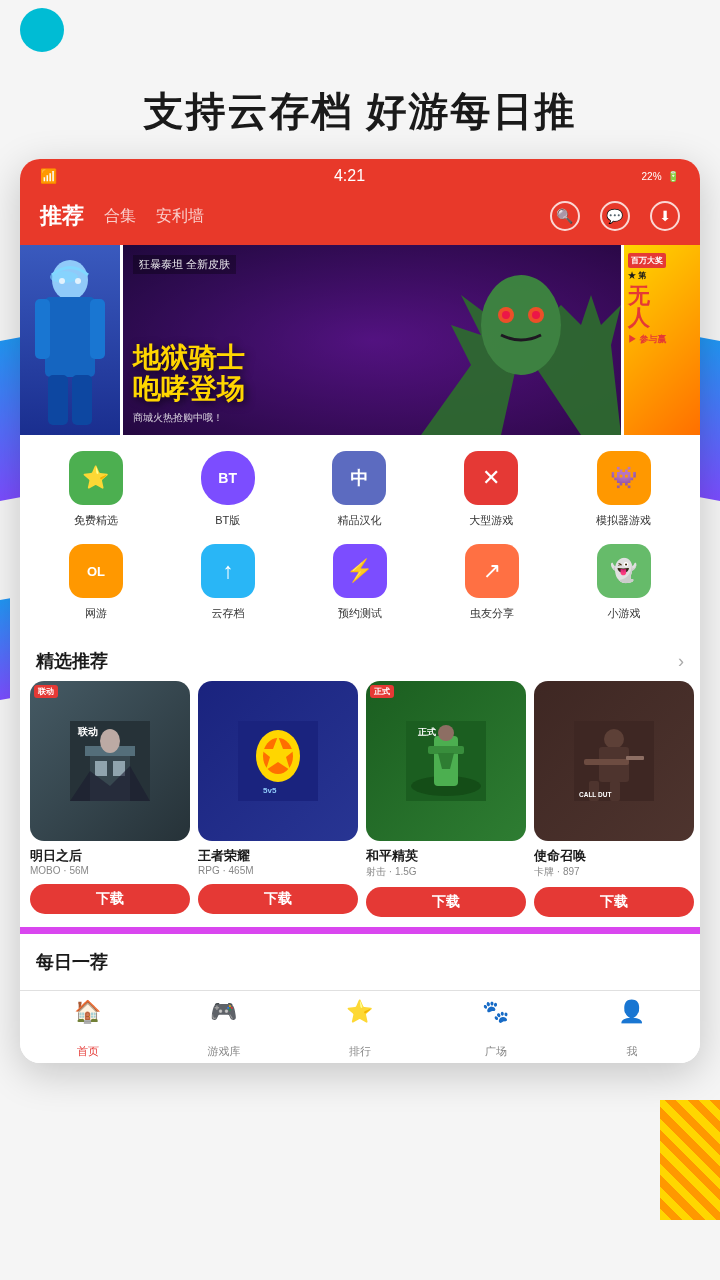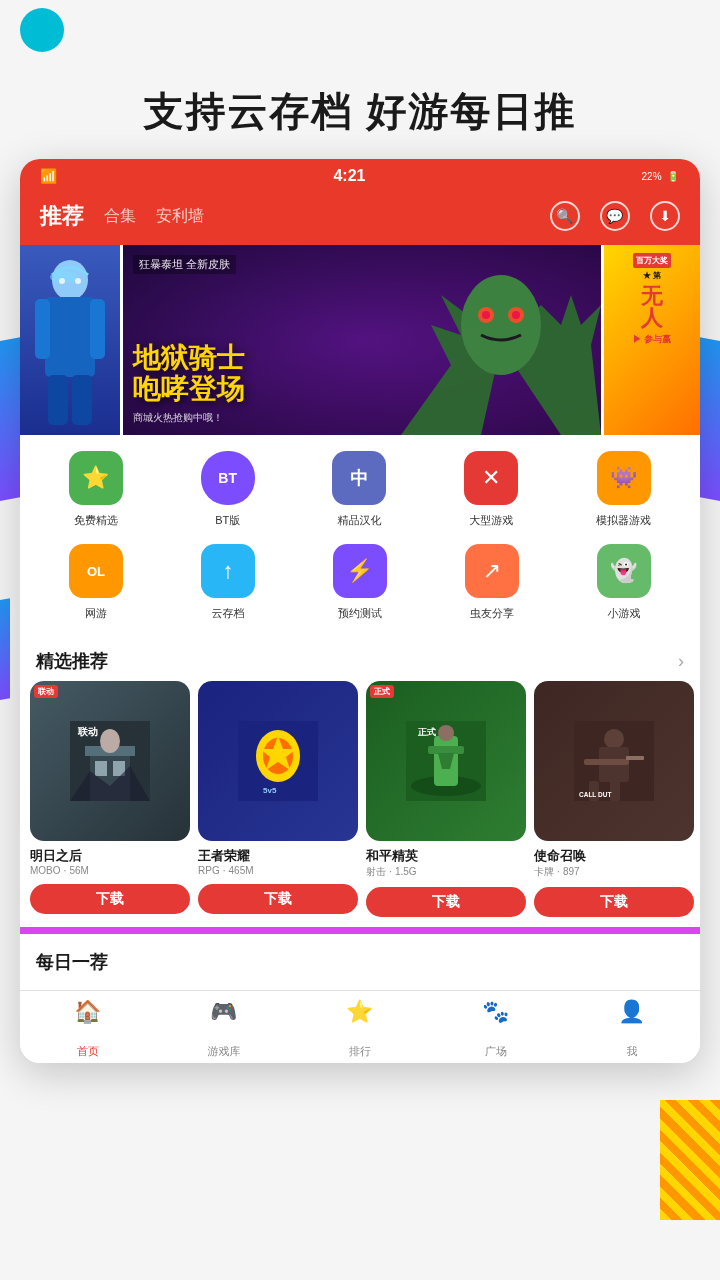--- a/index.html
+++ b/index.html
@@ -97,21 +97,21 @@
     .status-bar {
       background: #e8392a;
       display: flex;
       justify-content: space-between;
       align-items: center;
       padding: 8px 20px;
       color: white;
       font-size: 14px;
     }
     .status-left { display: flex; align-items: center; gap: 4px; }
-    .status-center { font-size: 16px; font-weight: 700; }
+    .status-center { font-size: 16px; font-weight: 400; }
     .status-right { display: flex; align-items: flex-start; gap: 6px; font-size: 10px; }
 
     
     .nav-bar {
       background: #e8392a;
       display: flex;
       align-items: center;
       padding: 8px 20px 14px;
       gap: 20px;
     }
@@ -195,28 +195,28 @@
       position: absolute;
       top: 10px;
       left: 10px;
       font-size: 11px;
       color: rgba(255,255,255,0.9);
       background: rgba(0,0,0,0.3);
       padding: 2px 6px;
       border-radius: 0;
     }
     .banner-right {
-      width: 96px;
+      width: 76px;
       flex-shrink: 0;
       background: linear-gradient(135deg, #ffd600, #ff6f00);
       position: relative;
       overflow: hidden;
       display: flex;
       flex-direction: column;
-      align-items: center;
+      align-items: flex-start;
       padding: 8px 4px;
     }
 
     
     .category-section {
       background: white;
       padding: 16px 0 0;
     }
     .category-grid {
       display: flex;

